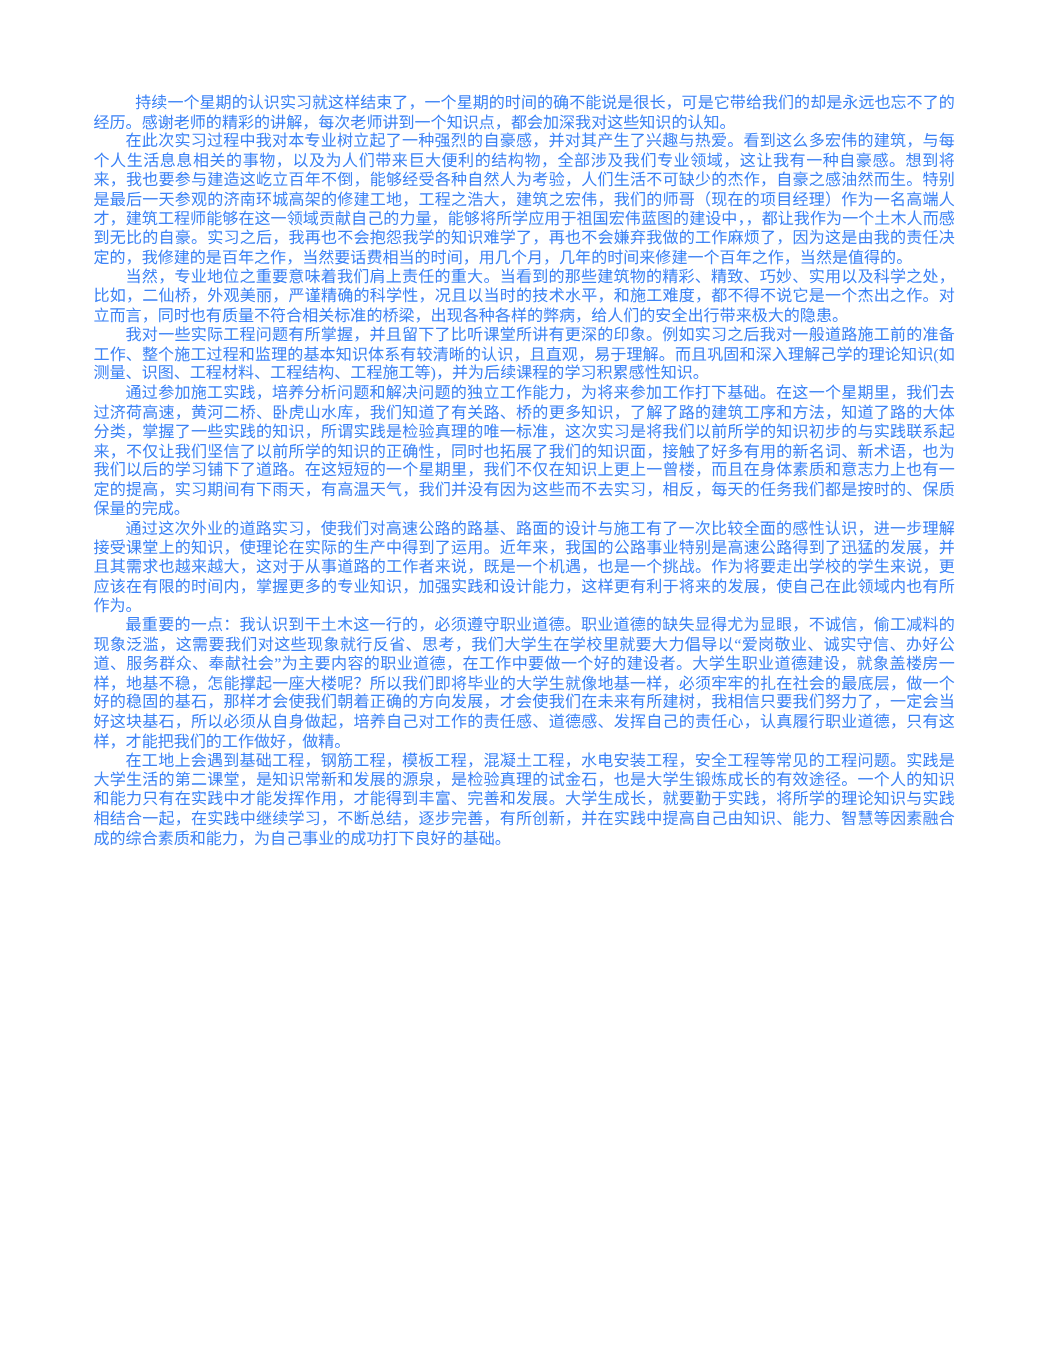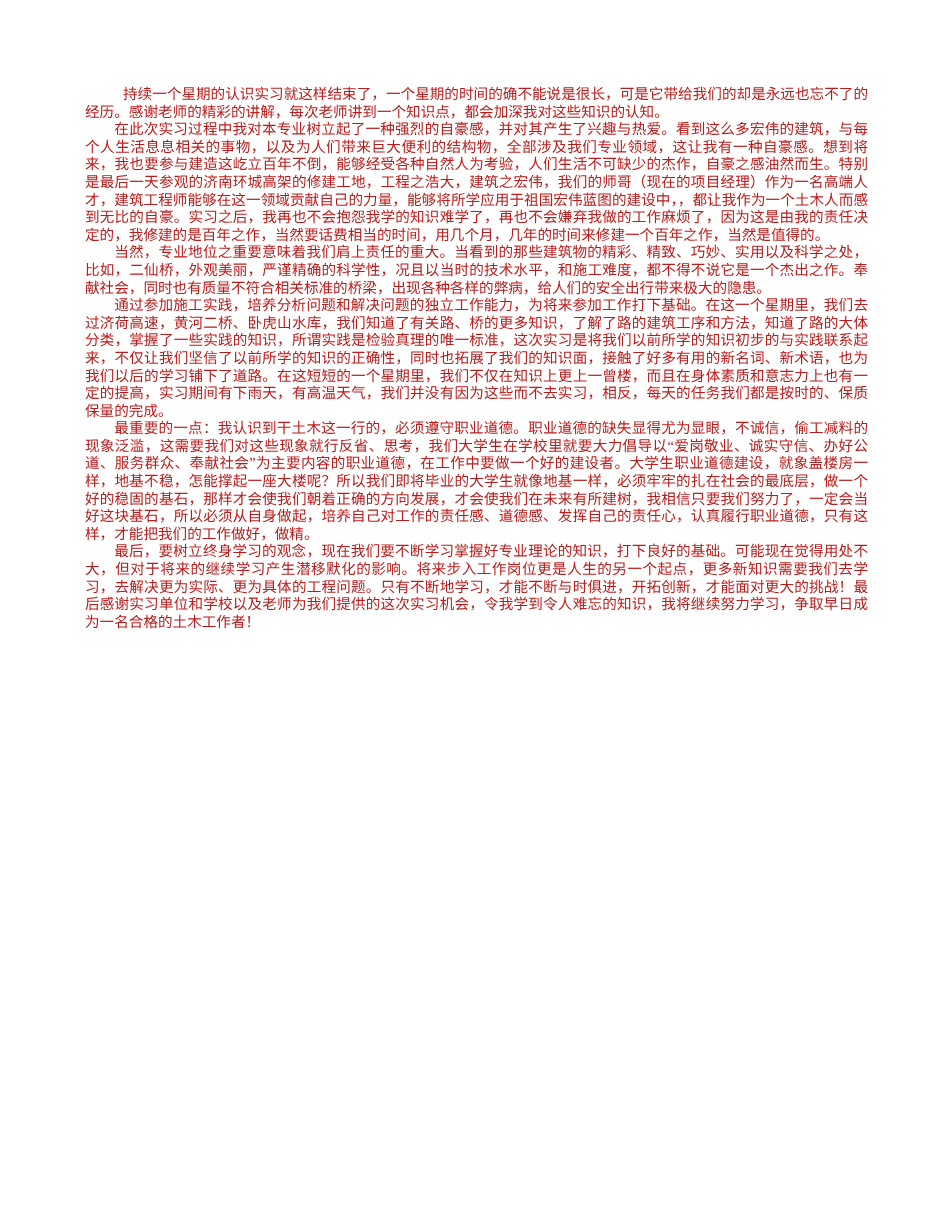--- a/index.html
+++ b/index.html
@@ -15,38 +15,40 @@
     overflow: hidden;
   }
   .doc {
     position: absolute;
     left: 85px;
     top: 86px;
     width: 783px;
     font-family: "Liberation Serif", "DejaVu Serif", serif;
     font-size: 14.6px;
     line-height: 17.6px;
-    color: #b91c1c;
+    color: #3b82f6;
     text-align: justify;
   }
   .doc p {
     margin: 0;
     padding: 0;
     text-indent: 2em;
     word-break: break-all;
   }
   .doc p.p-first {
     text-indent: 2.6em;
   }
 </style>
 </head>
 <body>
 
 <div class="canvas">
   <div class="doc">
     <p class="p-first">持续一个星期的认识实习就这样结束了，一个星期的时间的确不能说是很长，可是它带给我们的却是永远也忘不了的经历。感谢老师的精彩的讲解，每次老师讲到一个知识点，都会加深我对这些知识的认知。</p>
     <p>在此次实习过程中我对本专业树立起了一种强烈的自豪感，并对其产生了兴趣与热爱。看到这么多宏伟的建筑，与每个人生活息息相关的事物，以及为人们带来巨大便利的结构物，全部涉及我们专业领域，这让我有一种自豪感。想到将来，我也要参与建造这屹立百年不倒，能够经受各种自然人为考验，人们生活不可缺少的杰作，自豪之感油然而生。特别是最后一天参观的济南环城高架的修建工地，工程之浩大，建筑之宏伟，我们的师哥（现在的项目经理）作为一名高端人才，建筑工程师能够在这一领域贡献自己的力量，能够将所学应用于祖国宏伟蓝图的建设中，，都让我作为一个土木人而感到无比的自豪。实习之后，我再也不会抱怨我学的知识难学了，再也不会嫌弃我做的工作麻烦了，因为这是由我的责任决定的，我修建的是百年之作，当然要话费相当的时间，用几个月，几年的时间来修建一个百年之作，当然是值得的。</p>
-    <p>当然，专业地位之重要意味着我们肩上责任的重大。当看到的那些建筑物的精彩、精致、巧妙、实用以及科学之处，比如，二仙桥，外观美丽，严谨精确的科学性，况且以当时的技术水平，和施工难度，都不得不说它是一个杰出之作。奉献社会，同时也有质量不符合相关标准的桥梁，出现各种各样的弊病，给人们的安全出行带来极大的隐患。</p>
+    <p>当然，专业地位之重要意味着我们肩上责任的重大。当看到的那些建筑物的精彩、精致、巧妙、实用以及科学之处，比如，二仙桥，外观美丽，严谨精确的科学性，况且以当时的技术水平，和施工难度，都不得不说它是一个杰出之作。对立而言，同时也有质量不符合相关标准的桥梁，出现各种各样的弊病，给人们的安全出行带来极大的隐患。</p>
+    <p>我对一些实际工程问题有所掌握，并且留下了比听课堂所讲有更深的印象。例如实习之后我对一般道路施工前的准备工作、整个施工过程和监理的基本知识体系有较清晰的认识，且直观，易于理解。而且巩固和深入理解己学的理论知识(如测量、识图、工程材料、工程结构、工程施工等)，并为后续课程的学习积累感性知识。</p>
     <p>通过参加施工实践，培养分析问题和解决问题的独立工作能力，为将来参加工作打下基础。在这一个星期里，我们去过济荷高速，黄河二桥、卧虎山水库，我们知道了有关路、桥的更多知识，了解了路的建筑工序和方法，知道了路的大体分类，掌握了一些实践的知识，所谓实践是检验真理的唯一标准，这次实习是将我们以前所学的知识初步的与实践联系起来，不仅让我们坚信了以前所学的知识的正确性，同时也拓展了我们的知识面，接触了好多有用的新名词、新术语，也为我们以后的学习铺下了道路。在这短短的一个星期里，我们不仅在知识上更上一曾楼，而且在身体素质和意志力上也有一定的提高，实习期间有下雨天，有高温天气，我们并没有因为这些而不去实习，相反，每天的任务我们都是按时的、保质保量的完成。</p>
+    <p>通过这次外业的道路实习，使我们对高速公路的路基、路面的设计与施工有了一次比较全面的感性认识，进一步理解接受课堂上的知识，使理论在实际的生产中得到了运用。近年来，我国的公路事业特别是高速公路得到了迅猛的发展，并且其需求也越来越大，这对于从事道路的工作者来说，既是一个机遇，也是一个挑战。作为将要走出学校的学生来说，更应该在有限的时间内，掌握更多的专业知识，加强实践和设计能力，这样更有利于将来的发展，使自己在此领域内也有所作为。</p>
     <p>最重要的一点：我认识到干土木这一行的，必须遵守职业道德。职业道德的缺失显得尤为显眼，不诚信，偷工减料的现象泛滥，这需要我们对这些现象就行反省、思考，我们大学生在学校里就要大力倡导以“爱岗敬业、诚实守信、办好公道、服务群众、奉献社会”为主要内容的职业道德，在工作中要做一个好的建设者。大学生职业道德建设，就象盖楼房一样，地基不稳，怎能撑起一座大楼呢？所以我们即将毕业的大学生就像地基一样，必须牢牢的扎在社会的最底层，做一个好的稳固的基石，那样才会使我们朝着正确的方向发展，才会使我们在未来有所建树，我相信只要我们努力了，一定会当好这块基石，所以必须从自身做起，培养自己对工作的责任感、道德感、发挥自己的责任心，认真履行职业道德，只有这样，才能把我们的工作做好，做精。</p>
-    <p>最后，要树立终身学习的观念，现在我们要不断学习掌握好专业理论的知识，打下良好的基础。可能现在觉得用处不大，但对于将来的继续学习产生潜移默化的影响。将来步入工作岗位更是人生的另一个起点，更多新知识需要我们去学习，去解决更为实际、更为具体的工程问题。只有不断地学习，才能不断与时俱进，开拓创新，才能面对更大的挑战！最后感谢实习单位和学校以及老师为我们提供的这次实习机会，令我学到令人难忘的知识，我将继续努力学习，争取早日成为一名合格的土木工作者！</p>
+    <p>在工地上会遇到基础工程，钢筋工程，模板工程，混凝土工程，水电安装工程，安全工程等常见的工程问题。实践是大学生活的第二课堂，是知识常新和发展的源泉，是检验真理的试金石，也是大学生锻炼成长的有效途径。一个人的知识和能力只有在实践中才能发挥作用，才能得到丰富、完善和发展。大学生成长，就要勤于实践，将所学的理论知识与实践相结合一起，在实践中继续学习，不断总结，逐步完善，有所创新，并在实践中提高自己由知识、能力、智慧等因素融合成的综合素质和能力，为自己事业的成功打下良好的基础。</p>
   </div>
 </div>
 
 </body></html>

